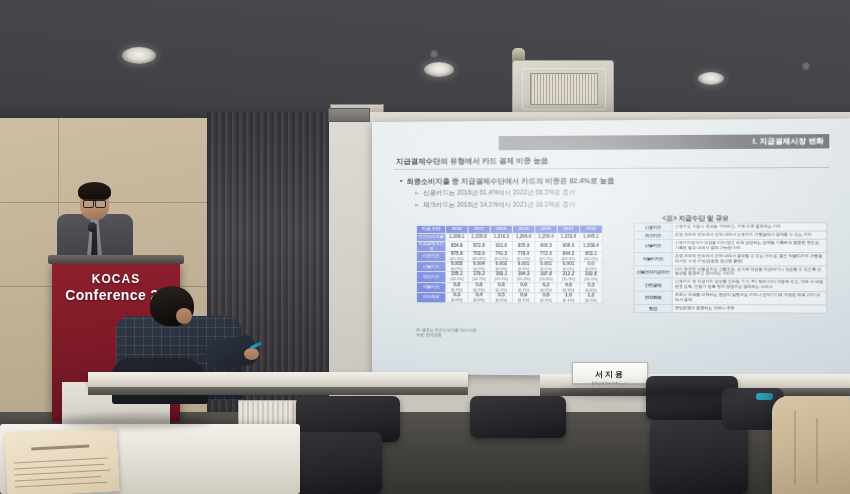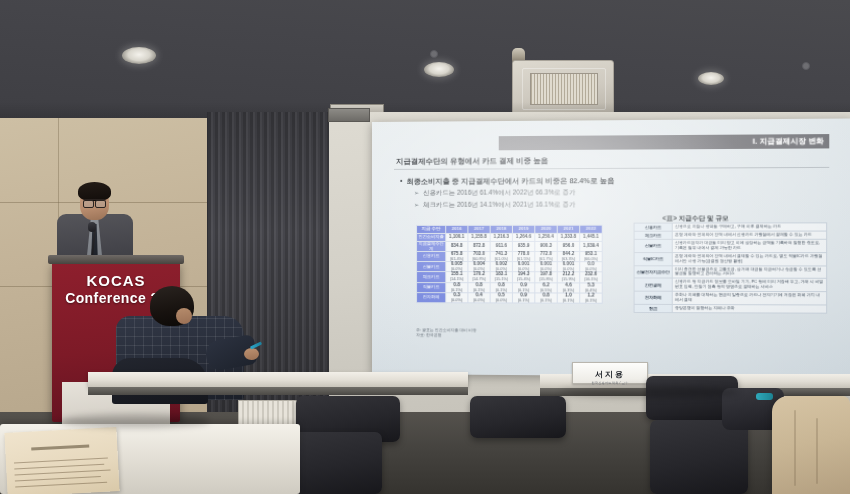--- a/index.html
+++ b/index.html
@@ -91,21 +91,21 @@
   .gloss td.gl{width:32px;text-align:center;background:rgba(224,233,242,.75);font-weight:bold;font-size:4px;}
 
   
   .podium{position:absolute;left:52px;top:262px;width:128px;height:160px;
     background:linear-gradient(175deg,#8e1f2d 0%,#7d1a27 55%,#621220 100%);
     border-radius:2px;box-shadow:0 3px 10px rgba(0,0,0,.4);}
   .podium-top{position:absolute;left:-4px;top:-7px;width:136px;height:9px;
     background:linear-gradient(180deg,#6f6a66,#48443f);border-radius:2px;}
   .podium-txt{position:absolute;left:0;top:10px;width:100%;text-align:center;color:#fff;
     font-weight:bold;text-shadow:0 1px 2px rgba(0,0,0,.45);}
-  .podium-txt .l1{font-size:15px;letter-spacing:1px;display:block;}
+  .podium-txt .l1{font-size:12px;letter-spacing:1px;display:block;}
   .podium-txt .l2{font-size:14px;letter-spacing:.4px;display:block;margin-top:1px;}
   .podium-lower{position:absolute;left:10px;top:120px;width:108px;height:46px;
     background:linear-gradient(175deg,#e6e2da,#cfcac1);}
 
   .spk-head{position:absolute;left:80px;top:186px;width:29px;height:34px;border-radius:46% 46% 42% 42%;
     background:linear-gradient(170deg,#c79e81 0%,#b98d6f 60%,#9a7256 100%);}
   .spk-hair{position:absolute;left:-2px;top:-4px;width:33px;height:19px;
     border-radius:50% 50% 38% 38%;background:linear-gradient(175deg,#241c17,#120d0a);}
   .spk-glass{position:absolute;left:3px;top:13px;width:23px;height:6px;
     border-top:1.3px solid #2a2320;border-radius:2px;}

